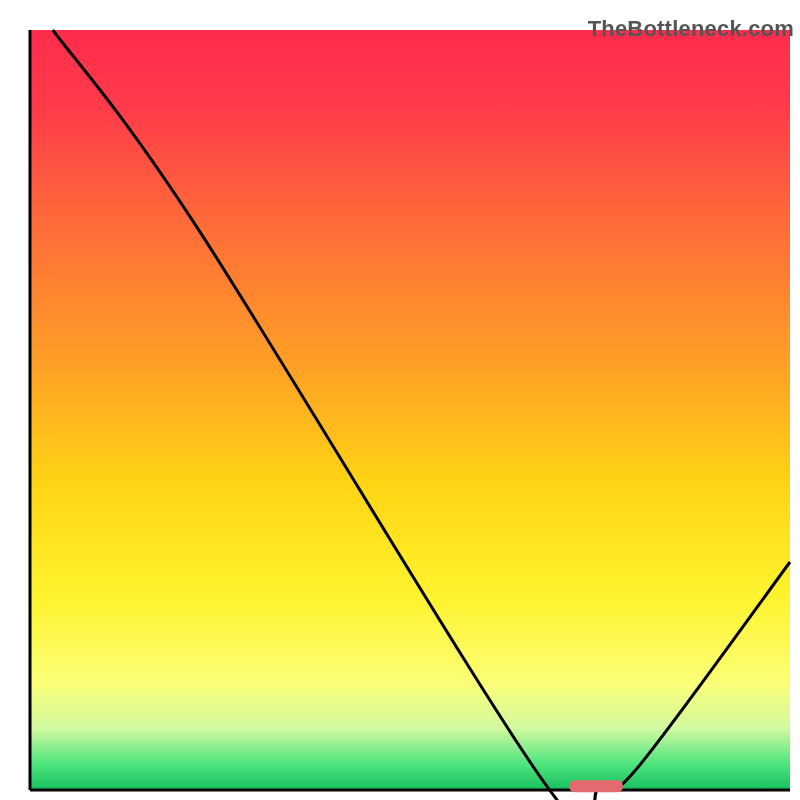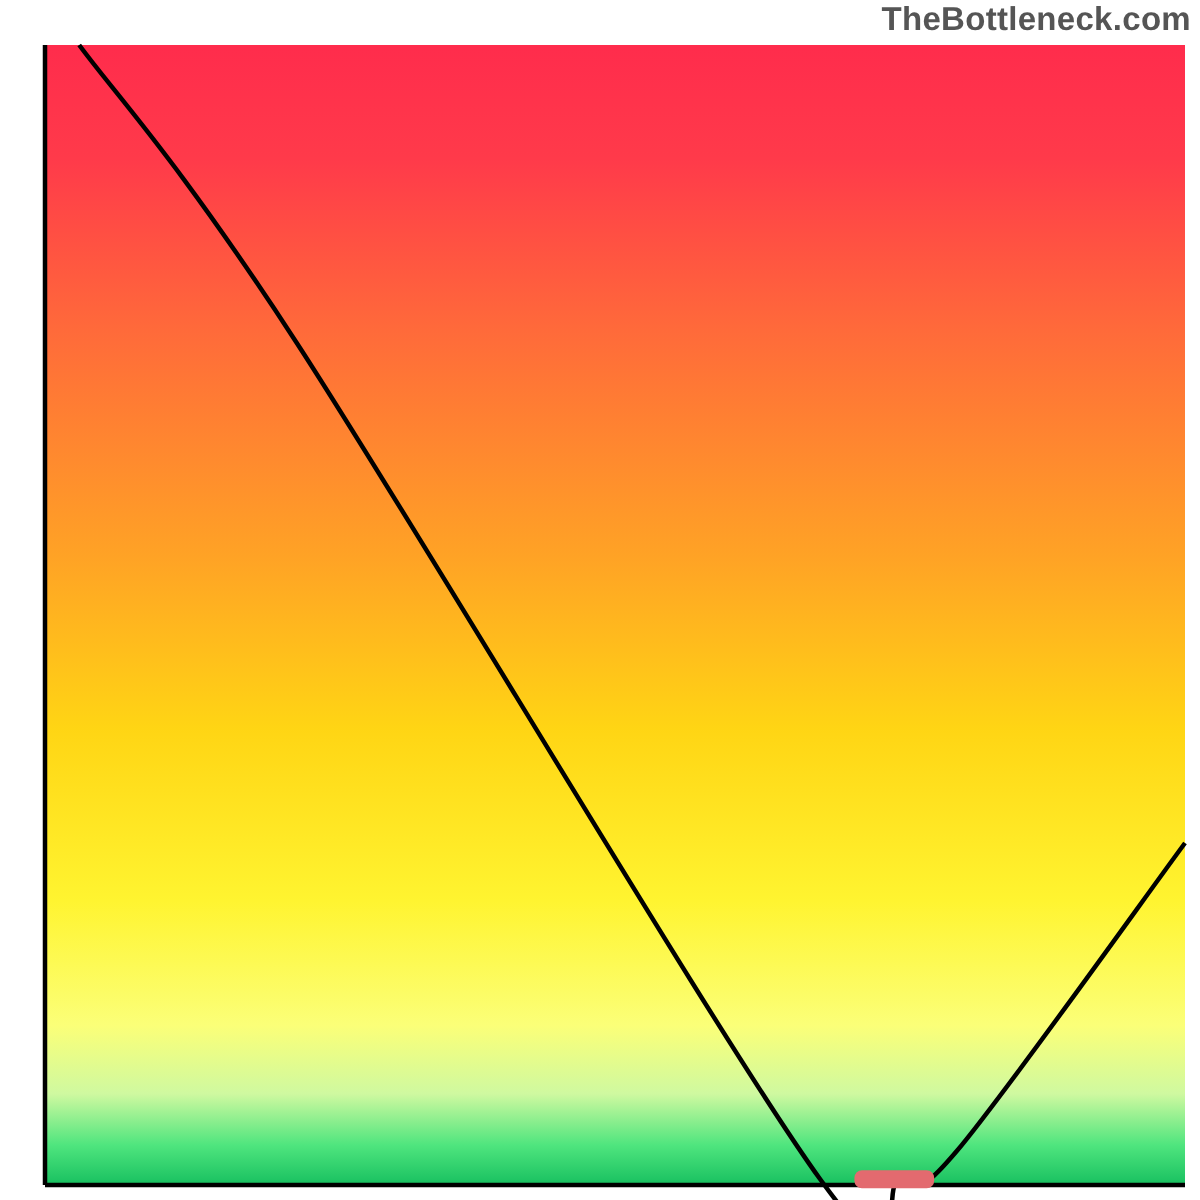--- a/index.html
+++ b/index.html
@@ -10,21 +10,21 @@
     background: #ffffff;
     overflow: hidden;
   }
   .chart-container {
     position: relative;
     width: 800px;
     height: 800px;
   }
   .watermark {
     position: absolute;
-    top: 0;
+    top: 16px;
     right: 6px;
     font-family: Arial, Helvetica, sans-serif;
     font-size: 22px;
     font-weight: 600;
     color: #555555;
     letter-spacing: 0.2px;
     z-index: 20;
   }
   svg.plot {
     position: absolute;

